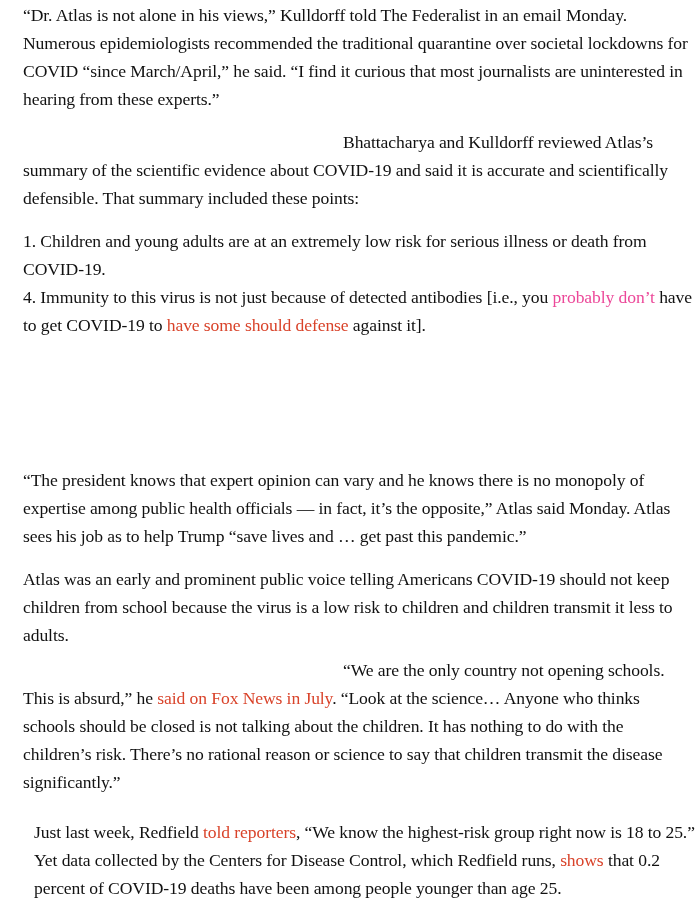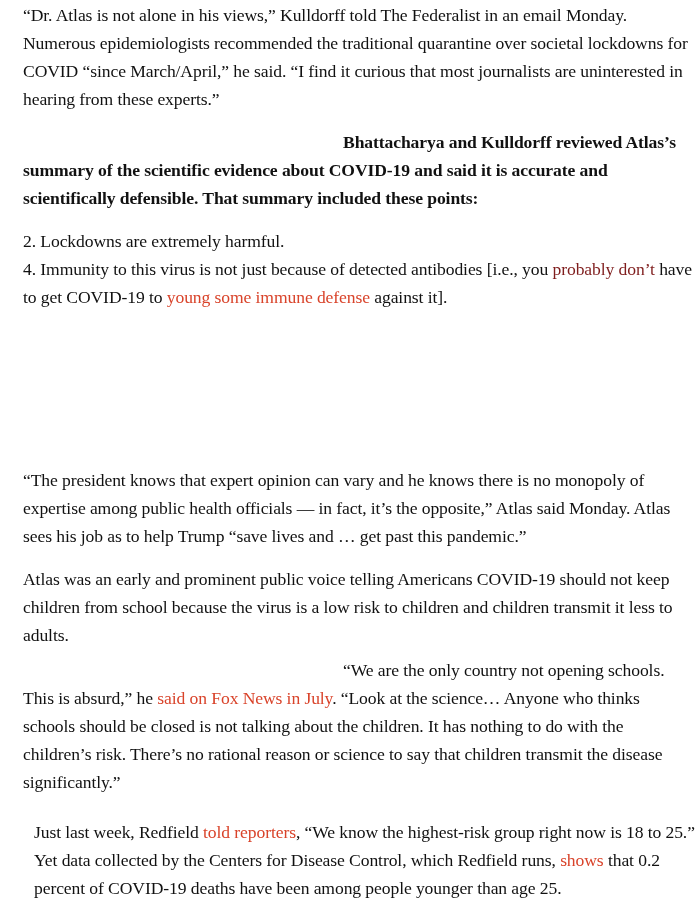--- a/index.html
+++ b/index.html
@@ -19,21 +19,21 @@
       padding: 0 12px 0 23px;
       font-family: "Liberation Serif", "DejaVu Serif", serif;
       font-size: 17.6px;
       line-height: 28px;
       letter-spacing: -0.1px;
     }
     p {
       margin: 0;
     }
     .p1 { position: absolute; top: 1px; left: 23px; width: 672px; }
-    .p2 { position: absolute; top: 128px; left: 23px; width: 672px; font-weight: bold; }
+    .p2 { position: absolute; top: 128px; left: 23px; width: 672px; }
     .list { position: absolute; top: 227px; left: 23px; width: 672px; }
     .p3 { position: absolute; top: 466px; left: 23px; width: 672px; }
     .p4 { position: absolute; top: 565px; left: 23px; width: 672px; }
     .p5 { position: absolute; top: 656px; left: 23px; width: 672px; }
     .p6 { position: absolute; top: 818px; left: 34px; width: 672px; }
     .gap2 { display: inline-block; width: 320px; }
     .gap5 { display: inline-block; width: 320px; }
     .list-item { display: block; }
     a.link {
       color: #d9432a;
@@ -43,22 +43,22 @@
 </head>
 <body>
 
 <div class="article">
 
   <p class="p1">“Dr. Atlas is not alone in his views,” Kulldorff told The Federalist in an email Monday. Numerous epidemiologists recommended the traditional quarantine over societal lockdowns for COVID “since March/April,” he said. “I find it curious that most journalists are uninterested in hearing from these experts.”</p>
 
   <p class="p2"><span class="gap2"></span><span>Bhattacharya and Kulldorff reviewed Atlas’s summary of the scientific evidence about COVID-19 and said it is accurate and scientifically defensible. That summary included these points:</span></p>
 
   <div class="list">
-    <span class="list-item">2. Lockdowns are extremely harmful.</span>
-    <span class="list-item"><span>4. Immunity to this virus is not just because of detected antibodies [i.e., you </span><a class="link" href="#" style="color: #7f1d1d;">probably don’t</a><span> have to get COVID-19 to </span><a class="link" href="#" style="color: rgb(217, 67, 42);">young some immune defense</a><span> against it].</span></span>
+    <span class="list-item">1. Children and young adults are at an extremely low risk for serious illness or death from COVID-19.</span>
+    <span class="list-item"><span>4. Immunity to this virus is not just because of detected antibodies [i.e., you </span><a class="link" href="#" style="color: #ec4899;">probably don’t</a><span> have to get COVID-19 to </span><a class="link" href="#" style="color: rgb(217, 67, 42);">have some should defense</a><span> against it].</span></span>
   </div>
 
   <p class="p3">“The president knows that expert opinion can vary and he knows there is no monopoly of expertise among public health officials — in fact, it’s the opposite,” Atlas said Monday. Atlas sees his job as to help Trump “save lives and … get past this pandemic.”</p>
 
   <p class="p4">Atlas was an early and prominent public voice telling Americans COVID-19 should not keep children from school because the virus is a low risk to children and children transmit it less to adults.</p>
 
   <p class="p5"><span class="gap5"></span><span>“We are the only country not opening schools. This is absurd,” he </span><a class="link" href="#" style="color: rgb(217, 67, 42);">said on Fox News in July</a><span>. “Look at the science… Anyone who thinks schools should be closed is not talking about the children. It has nothing to do with the children’s risk. There’s no rational reason or science to say that children transmit the disease significantly.”</span></p>
 
   <p class="p6"><span>Just last week, Redfield </span><a class="link" href="#" style="color: rgb(217, 67, 42);">told reporters</a><span>, “We know the highest-risk group right now is 18 to 25.” Yet data collected by the Centers for Disease Control, which Redfield runs, </span><a class="link" href="#" style="color: rgb(217, 67, 42);">shows</a><span> that 0.2 percent of COVID-19 deaths have been among people younger than age 25.</span></p>
 

